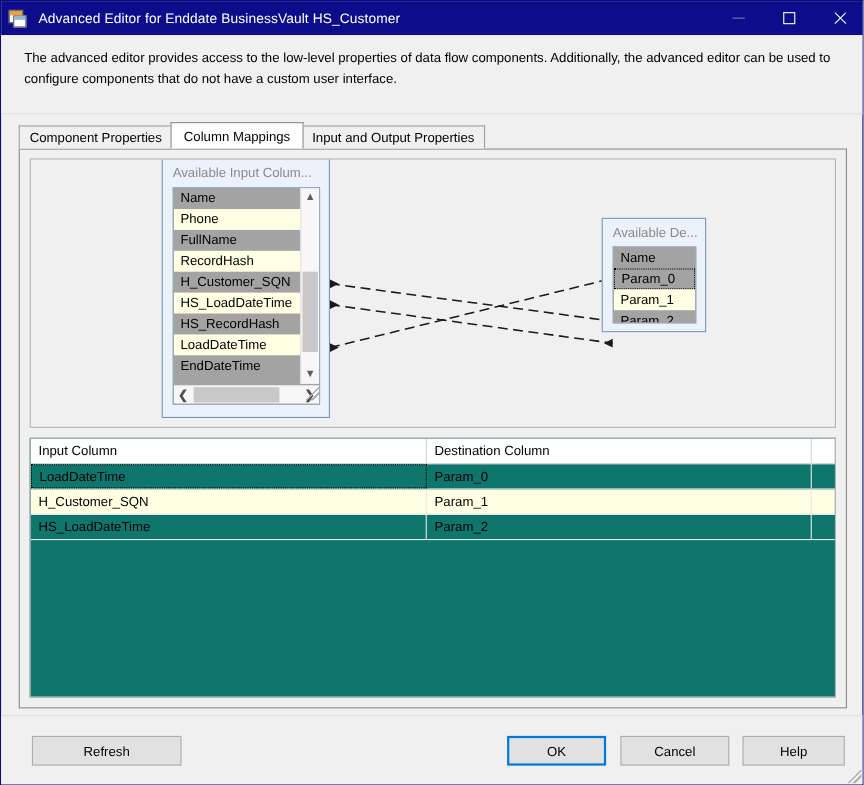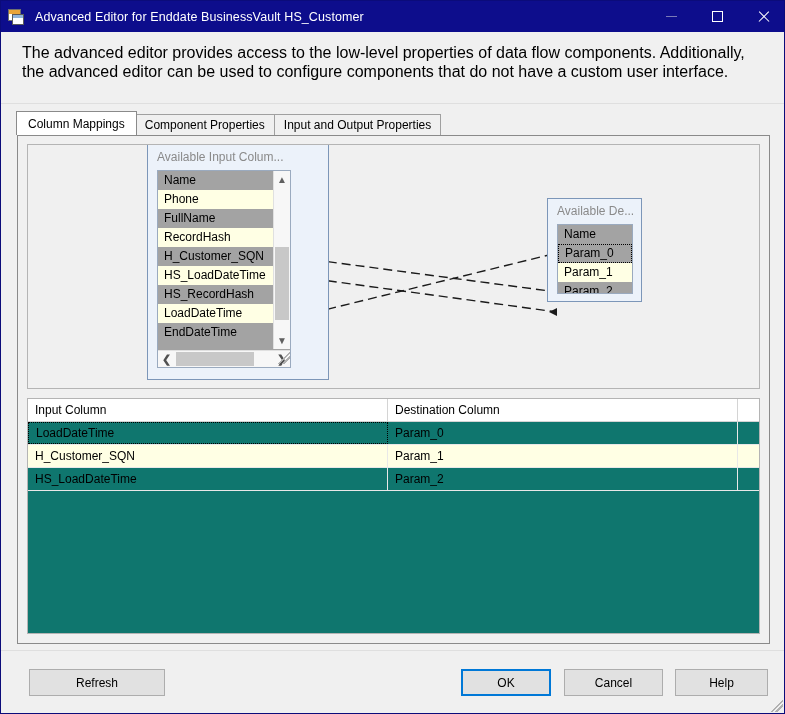--- a/index.html
+++ b/index.html
@@ -113,21 +113,21 @@
     left: 0; top: 31px;
     width: 785px; height: 72px;
     background: #f0f0f0;
     border-bottom: 1px solid #dfdfdf;
     box-sizing: border-box;
   }
   #desc {
     position: absolute;
     left: 21px; top: 11px;
     width: 746px;
-    font-size: 16px;
+    font-size: 12px;
     line-height: 19px;
     color: #000000;
   }
 
   
   #tabstrip {
     position: absolute;
     left: 16px; top: 111px;
     height: 23px;
     display: flex;
@@ -380,22 +380,22 @@
           <div class="wb-close"></div>
         </div>
     </div>
   </div>
 
   <div id="header-band">
     <div id="desc">The advanced editor provides access to the low-level properties of data flow components. Additionally, the advanced editor can be used to configure components that do not have a custom user interface.</div>
   </div>
 
   <div id="tabstrip">
+    <div class="tab">Component Properties</div>
     <div class="tab selected">Column Mappings</div>
-    <div class="tab">Component Properties</div>
     <div class="tab">Input and Output Properties</div>
   </div>
 
   <div id="tabpage">
 
     <div id="surface">
 
       <svg id="lines" viewBox="0 0 733 245">
 
         <g stroke="#1a1a1a" stroke-width="1.4" stroke-dasharray="9,5" fill="none">
@@ -408,21 +408,21 @@
           <polygon points="272,109 280,113 272,117"></polygon>
           <polygon points="272,128 280,132 272,136"></polygon>
           <polygon points="272,167 280,171 272,175"></polygon>
 
           <polygon points="529,143 521,147 529,151"></polygon>
           <polygon points="529,163 521,167 529,171"></polygon>
           <polygon points="529,104 521,108 529,112"></polygon>
         </g>
       </svg>
 
-      <div class="listgroup" id="lg-left" style="left:119px; top:-1px; width:182px; height:236px;text-decoration:underline;">
+      <div class="listgroup" id="lg-left" style="left:119px; top:-1px; width:153px; height:236px;text-decoration:underline;">
         <div class="lg-title">Available Input Colum...</div>
 
         <div class="lg-list" style="left:9px; top:25px; width:134px; height:198px;">
           <div style="position:absolute; left:0; top:0; width:116px;">
             <div class="lrow">Name</div>
             <div class="lrow alt">Phone</div>
             <div class="lrow">FullName</div>
             <div class="lrow alt">RecordHash</div>
             <div class="lrow">H_Customer_SQN</div>
             <div class="lrow alt">HS_LoadDateTime</div>

